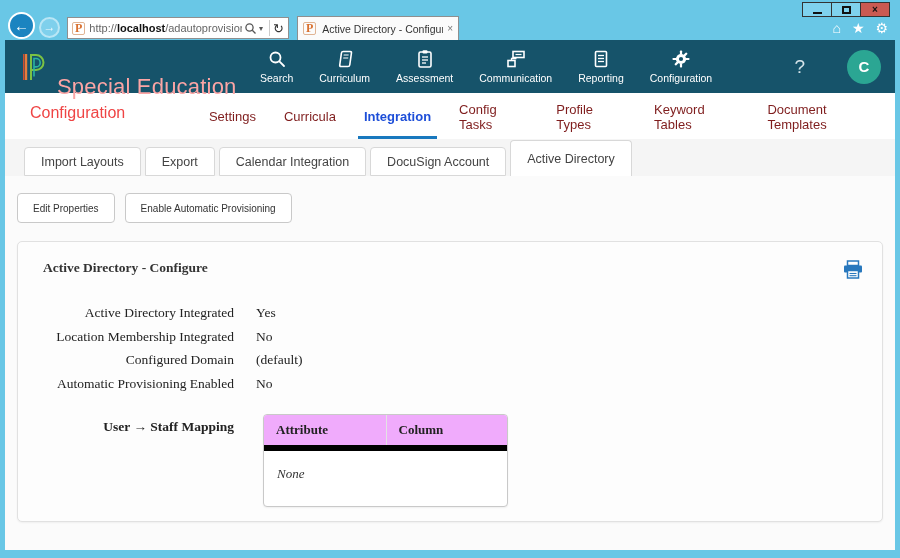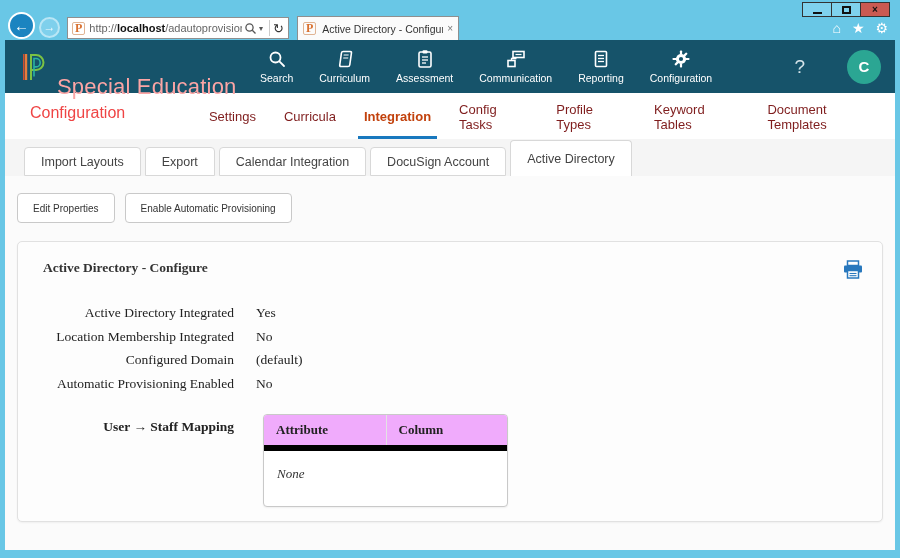--- a/index.html
+++ b/index.html
@@ -57,21 +57,21 @@
   .help { color:#d7e5ea; font-size:19px; margin-right:42px; cursor:pointer; }
   .avatar { width:34px; height:34px; border-radius:50%; background:#2ba693; color:#fff; font-size:15px;
             font-weight:bold; display:flex; align-items:center; justify-content:center; cursor:pointer; }
 
   
   .config-row { height:46px; background:#fff; display:flex; align-items:stretch; padding-left:25px; }
   .config-title { font-size:16px; color:#ef4444; align-self:center; margin-top:-6px; width:150px; }
   .tabs { display:flex; margin-left:20px; }
   .tab { display:flex; align-items:center; padding:4px 6px 0; margin:0 8px; font-size:13px; color:#7f1d1d;
          cursor:pointer; border-bottom:3px solid transparent; }
-  .tab.active { color:#c2410c; font-weight:bold; border-bottom-color:#1878be; }
+  .tab.active { color:#1d4ed8; font-weight:bold; border-bottom-color:#1878be; }
 
   
   .subtab-row { height:37px; background:#f5f5f5; display:flex; align-items:flex-end; padding-left:19px; }
   .subtab { height:29px; background:#fff; border:1px solid #d8d8d8; border-radius:4px 4px 0 0;
             display:flex; align-items:center; padding:0 16px; font-size:12.5px; color:#444;
             margin-right:4px; cursor:pointer; }
   .subtab.active { height:36px; border-bottom:none; position:relative; z-index:2; }
 
   
   .content { padding:0 12px; }

